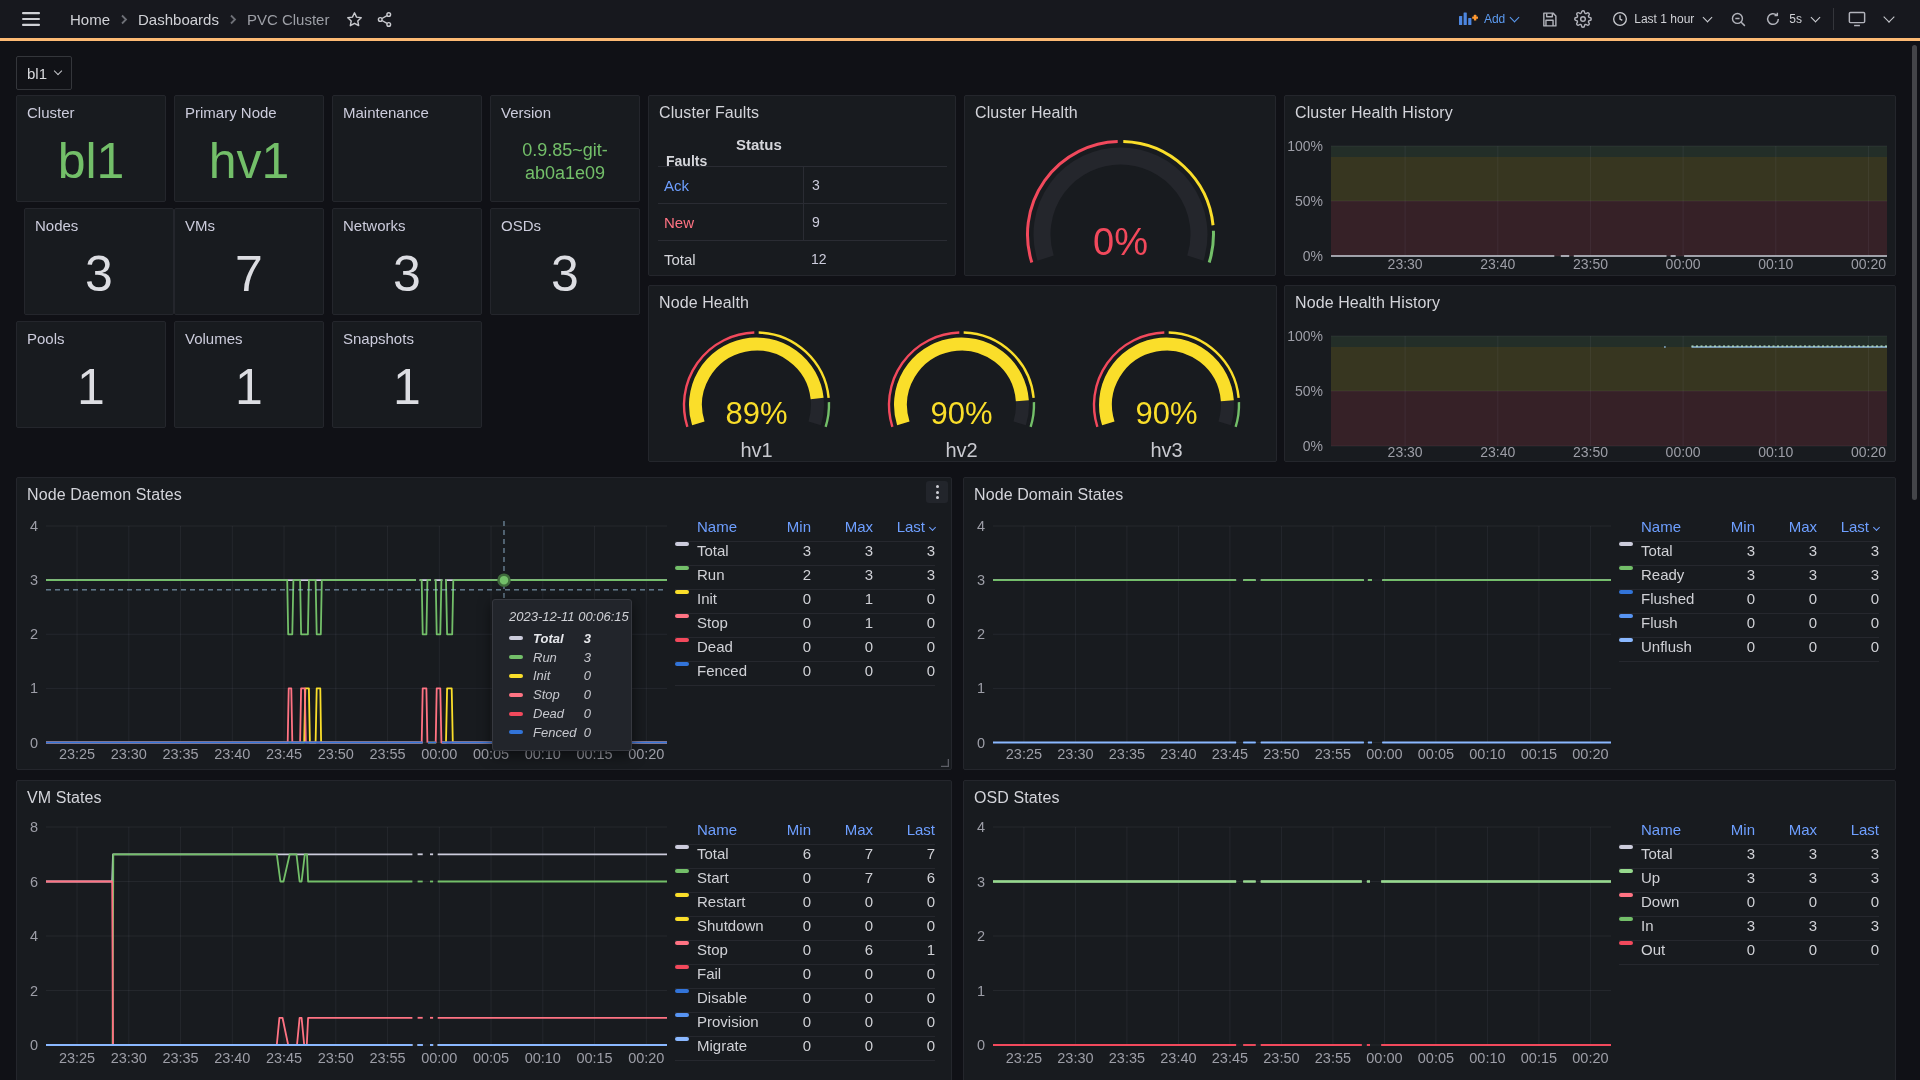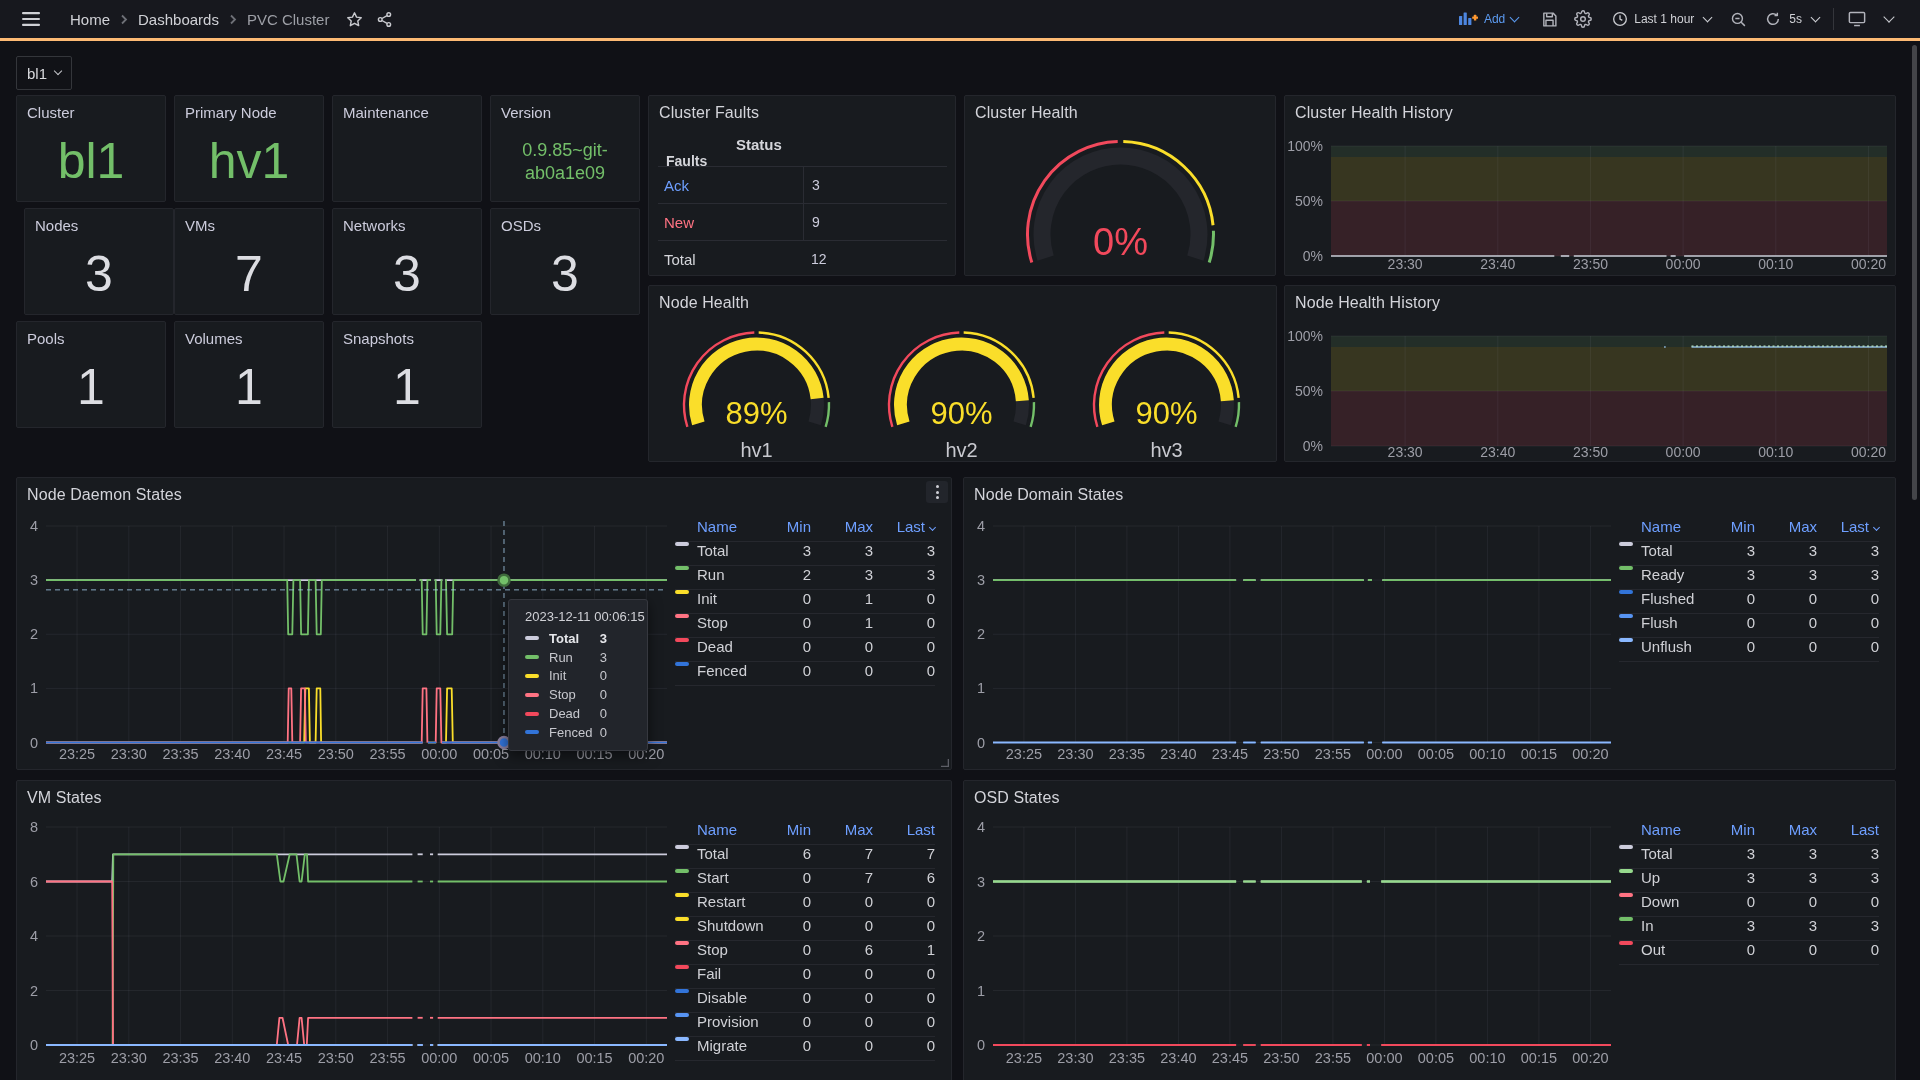--- a/index.html
+++ b/index.html
@@ -874,21 +874,21 @@
           <div class="lg-num">0</div>
           <div class="lg-num">0</div>
           <div class="lg-num">0</div>
         </div>
       </div>
     </div>
   </div>
 
 <div class="scrollthumb"></div>
 
-<div class="tooltip" style="left: 508px; top: 599px; width: 140px;">
+<div class="tooltip" style="left: 492px; top: 599px; width: 140px; font-style: italic;">
     <div class="tt-time">2023-12-11 00:06:15</div>
     <div class="tt-row bold">
       <div class="lg-swatch" style="background: rgb(204, 204, 220);"></div>
       <div class="tt-name">Total</div>
       <div class="tt-val">3</div>
     </div>
     <div class="tt-row">
       <div class="lg-swatch" style="background: rgb(115, 191, 105);"></div>
       <div class="tt-name">Run</div>
       <div class="tt-val">3</div>

